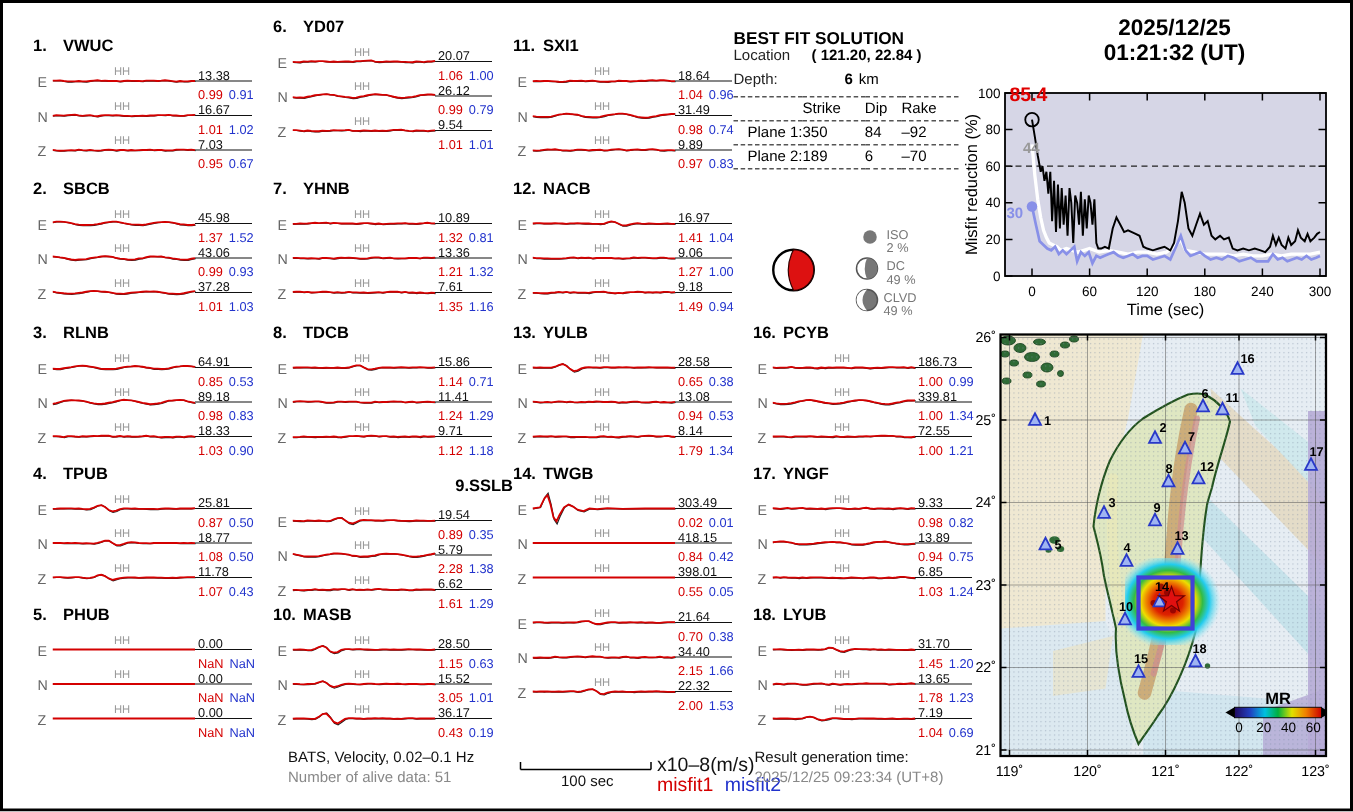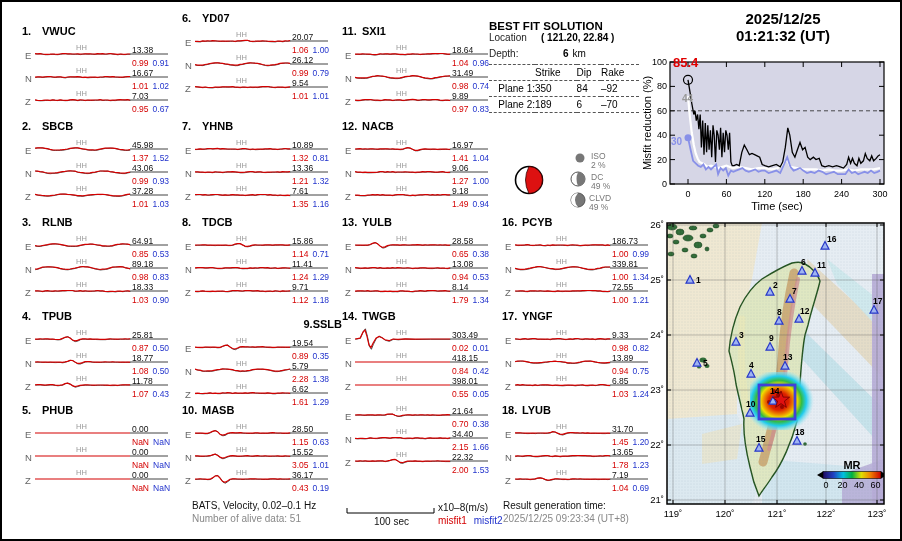--- a/index.html
+++ b/index.html
@@ -30,21 +30,21 @@
   .bf-table td,.bf-table th{padding:2px 0;text-align:left;font-weight:normal;}
   .bf-table td:first-child{text-align:right;width:46px;}
   .bf-table tr{border-bottom:1px dashed #555;}
   .bf-table tr.hdr{border-top:1px dashed #555;}
   .decomp{position:absolute;font-size:8.5px;color:#777;line-height:9px;}
   
   .dt{position:absolute;left:668px;top:8px;width:226px;text-align:center;font-weight:bold;font-size:15px;color:#000;}
   
   .f-black{font-size:10px;color:#111;}
   .f-gray{font-size:10px;color:#888;}
-  .f-small{font-size:10px;}
+  .f-small{font-size:13px;}
   text{font-family:"Liberation Sans",sans-serif;}
 </style>
 </head>
 <body>
 
 <div class="screen">
 
   <div class="col" style="left:20px" id="wcol0">
       <div class="station" style="top: 23px;">
         <div class="st-header"><span class="num">1.</span><span>VWUC</span></div>

